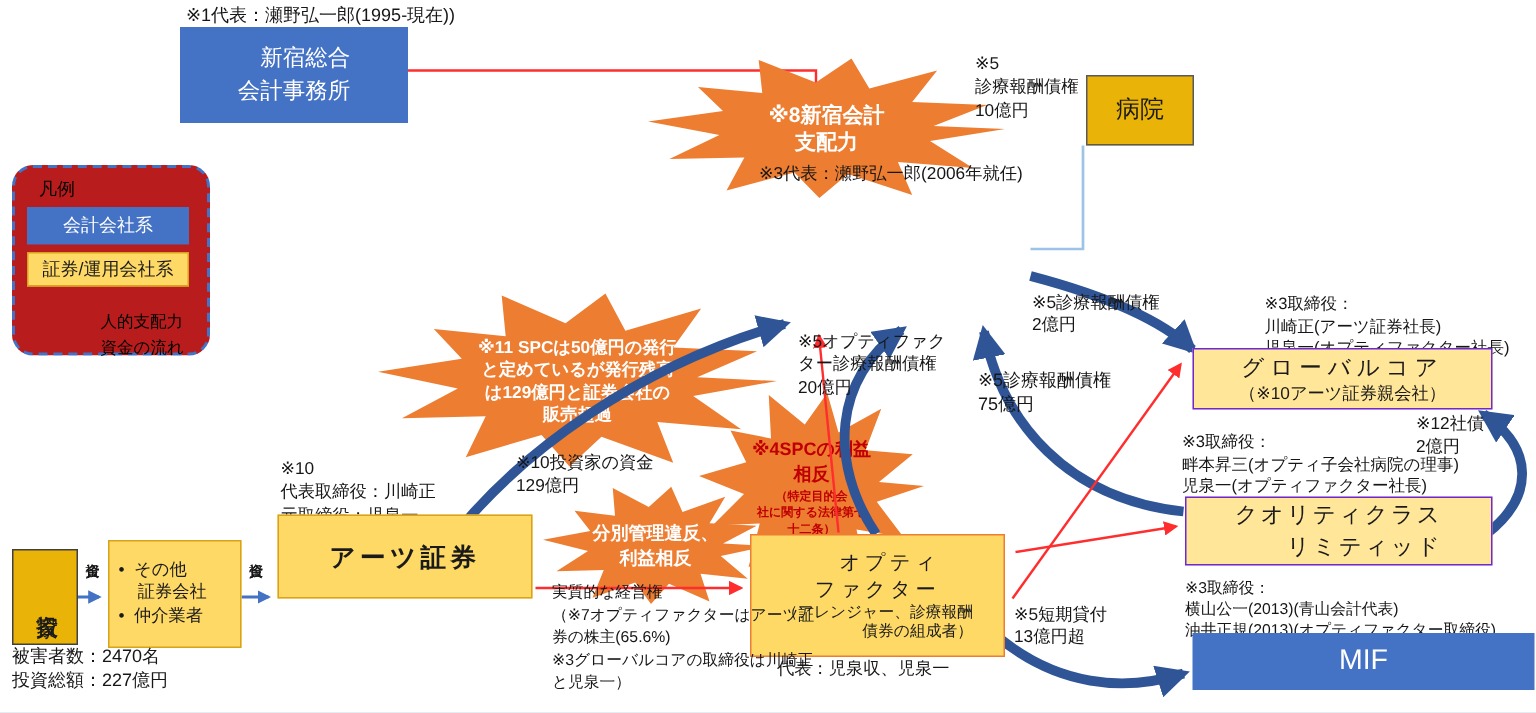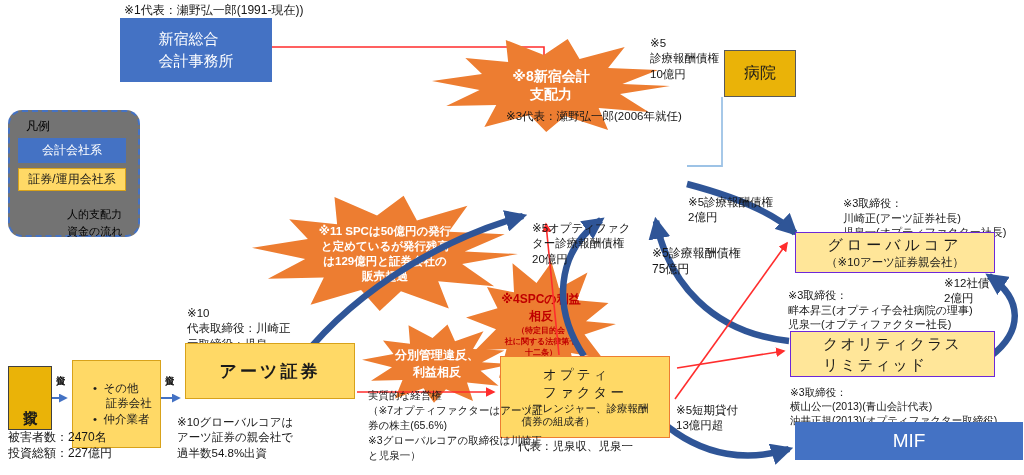--- a/index.html
+++ b/index.html
@@ -4,36 +4,36 @@
 <style>
   html,body{margin:0;padding:0;background:#fff;}
   body{font-family:"Liberation Sans","DejaVu Sans",sans-serif;}
   .stage{position:relative;width:1024px;height:475px;background:#fff;overflow:hidden;
          border-right:2px solid #cdd9e5;border-bottom:2px solid #cdd9e5;}
   .abs{position:absolute;}
   svg.lay{position:absolute;left:0;top:0;width:1024px;height:475px;pointer-events:none;}
   .lay-under{z-index:1;} .burst{z-index:2;} .lay-over{z-index:3;}
   .bx,.note,.legend{z-index:4;}
   .bx{position:absolute;display:flex;flex-direction:column;align-items:center;justify-content:center;
-      text-align:left;box-sizing:border-box;}
+      text-align:right;box-sizing:border-box;}
   .blue-bx{background:#4472C4;color:#fff;}
   .or-bx{background:#FFD966;border:1px solid #d8a21a;color:#1a1a1a;}
   .orl-bx{background:#FFE699;border:1px solid #6d28d9;color:#1a1a1a;}
   .white-bx{background:#eab308;border:1.5px solid #595959;color:#1a1a1a;}
   .note{position:absolute;color:#161616;font-size:11.5px;line-height:1.34;white-space:pre-wrap;}
   .ws{white-space:pre-wrap;}
   .burst{position:absolute;background:#ED7D31;display:flex;align-items:center;justify-content:center;
          text-align:center;
          clip-path:polygon(100% 50%,79% 58%,91% 76%,70% 72%,74% 94%,56% 80%,48% 96%,41% 79%,22% 91%,27% 69%,6% 70%,20% 54%,0% 45%,21% 38%,14% 22%,32% 26%,31% 4%,47% 19%,57% 3%,62% 23%,81% 11%,74% 32%,95% 34%,80% 48%);}
   .burst .bt{color:#fff;font-weight:bold;}
   .burst .dark{color:#C00000;}
   .sp2{letter-spacing:2px;} .sp3{letter-spacing:3px;} .sp4{letter-spacing:4px;}
   .vert{writing-mode:vertical-rl;text-orientation:upright;}
   .legend{position:absolute;left:8px;top:110px;width:132px;height:127px;border:2px dashed #4472C4;
-          border-radius:14px;box-sizing:border-box;background:#737373;}
+          border-radius:14px;box-sizing:border-box;background:#b91c1c;}
   .legend .chip{position:absolute;display:flex;align-items:center;justify-content:center;
           font-size:12px;box-sizing:border-box;}
 </style>
 </head>
 <body>
 
 <div class="stage">
 
   <svg class="lay lay-under" viewBox="0 0 1024 475">
     <defs>
@@ -98,21 +98,21 @@
   </svg>
 
   <div class="legend">
     <div class="abs" style="left:16px;top:6px;font-size:12px;">凡例</div>
     <div class="chip" style="left:8px;top:56px;width:108px;height:23px;background:#FFD966;border:1px solid #d8a21a;color:#1a1a1a;">証券/運用会社系</div>
     <div class="chip" style="left:8px;top:26px;width:108px;height:25px;background:#4472C4;color:#fff;">会計会社系</div>
     <div class="abs" style="left:57px;top:95px;font-size:11px;">人的支配力</div>
     <div class="abs" style="left:57px;top:112px;font-size:11px;">資金の流れ</div>
   </div>
 
-  <div class="note" style="left:124px;top:2px;font-size:12px;">※1代表：瀬野弘一郎(1991-現在))</div>
+  <div class="note" style="left:124px;top:2px;font-size:12px;">※1代表：瀬野弘一郎(1995-現在))</div>
   <div class="bx blue-bx ws" style="left:120px;top:18px;width:152px;height:64px;font-size:15px;line-height:1.45;">新宿総合
 会計事務所</div>
 
   <div class="bx white-bx" style="left:724px;top:50px;width:72px;height:47px;font-size:16px;">病院</div>
   <div class="note" style="left:650px;top:36px;">※5
 診療報酬債権
 10億円</div>
 
   <div class="note" style="left:506px;top:109px;">※3代表：瀬野弘一郎(2006年就任)</div>
 
@@ -125,53 +125,52 @@
   </div>
   <div class="note" style="left:944px;top:276px;">※12社債
 2億円</div>
 
   <div class="note" style="left:788px;top:288px;font-size:11px;">※3取締役：
 畔本昇三(オプティ子会社病院の理事)
 児泉一(オプティファクター社長)</div>
   <div class="bx orl-bx ws sp2" style="left:790px;top:331px;width:205px;height:46px;font-size:15px;line-height:1.4;">クオリティクラス
 リミティッド</div>
 
+  <div class="note" style="left:344px;top:302px;">※10投資家の資金
+129億円</div>
   <div class="note" style="left:532px;top:221px;">※5オプティファク
 ター診療報酬債権
 20億円</div>
   <div class="note" style="left:688px;top:195px;">※5診療報酬債権
 2億円</div>
   <div class="note" style="left:652px;top:245px;font-size:12px;">※5診療報酬債権
 75億円</div>
 
   <div class="note" style="left:187px;top:306px;">※10
 代表取締役：川崎正
 元取締役：児泉一</div>
   <div class="bx or-bx sp3" style="left:185px;top:343px;width:170px;height:56px;font-size:17px;font-weight:bold;">アーツ証券</div>
-  <div class="note" style="left:177px;top:415px;">※10グローバルコアは
-アーツ証券の親会社で
-過半数54.8%出資</div>
 
   <div class="bx or-bx" style="left:500px;top:356px;width:170px;height:82px;border-color:#ED7D31;">
     <div class="ws sp3" style="font-size:13.5px;line-height:1.35;">オプティ
 ファクター</div>
     <div class="ws" style="font-size:10.5px;line-height:1.25;">（アレンジャー、診療報酬
 債券の組成者）</div>
   </div>
   <div class="note" style="left:518px;top:439px;font-family:Liberation Mono, monospace;">代表：児泉収、児泉一</div>
 
   <div class="note" style="left:368px;top:388px;font-size:10.5px;line-height:1.42;">実質的な経営権
 （※7オプティファクターはアーツ証
 券の株主(65.6%)
 ※3グローバルコアの取締役は川崎正
 と児泉一）</div>
 
   <div class="bx white-bx vert" style="left:8px;top:366px;width:44px;height:64px;font-size:15px;border-color:#404040;">投資家</div>
   <div class="note vert" style="left:54px;top:368px;font-size:9.5px;">投資資金</div>
-  <div class="bx or-bx ws" style="left:72px;top:360px;width:89px;height:88px;font-size:11.5px;align-items:flex-start;padding-left:20px;text-align:left;line-height:1.35;">•  その他
+  <div class="bx or-bx ws" style="left:72px;top:360px;width:89px;height:72px;font-size:11.5px;align-items:flex-start;padding-left:6px;text-align:left;line-height:1.35;">•  その他
     証券会社
 •  仲介業者</div>
   <div class="note vert" style="left:163px;top:368px;font-size:9.5px;">投資資金</div>
   <div class="note" style="left:8px;top:429px;font-size:12px;">被害者数：2470名
 投資総額：227億円</div>
 
   <div class="note" style="left:676px;top:403px;">※5短期貸付
 13億円超</div>
   <div class="note" style="left:790px;top:385px;font-size:10.5px;">※3取締役：
 横山公一(2013)(青山会計代表)

